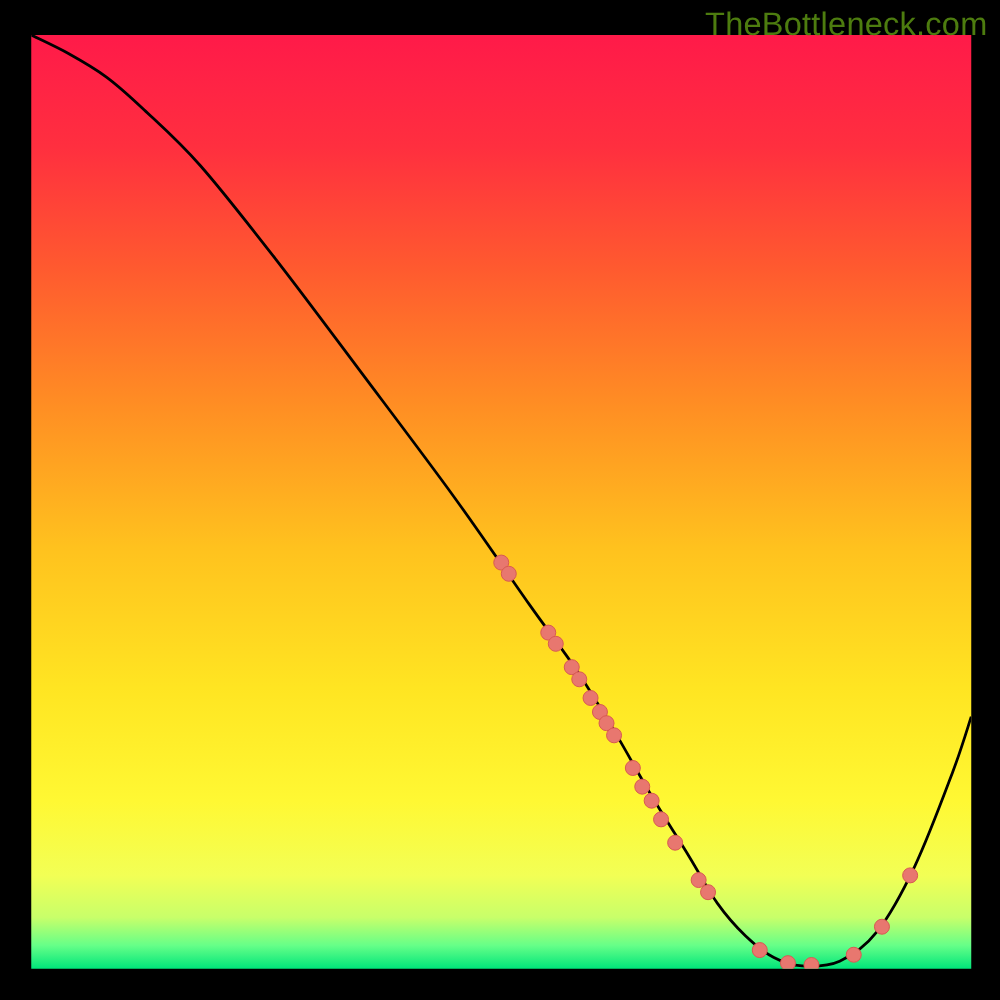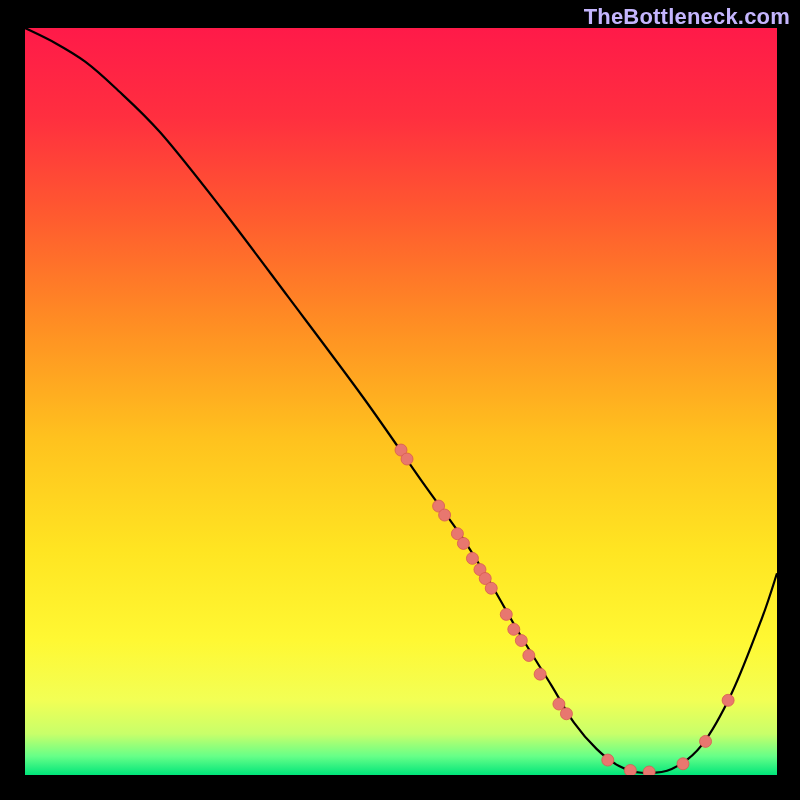--- a/index.html
+++ b/index.html
@@ -14,23 +14,23 @@
   .frame {
     position: relative;
     width: 800px;
     height: 800px;
     background: #000;
   }
   .watermark {
     position: absolute;
     top: 4px;
     right: 10px;
-    color: #c4b5fd;
-    font-size: 22px;
-    font-weight: 700;
+    color: #4d7c0f;
+    font-size: 26px;
+    font-weight: 400;
     letter-spacing: 0.2px;
     z-index: 5;
   }
   svg {
     position: absolute;
     top: 0;
     left: 0;
   }
 </style>
 </head>

